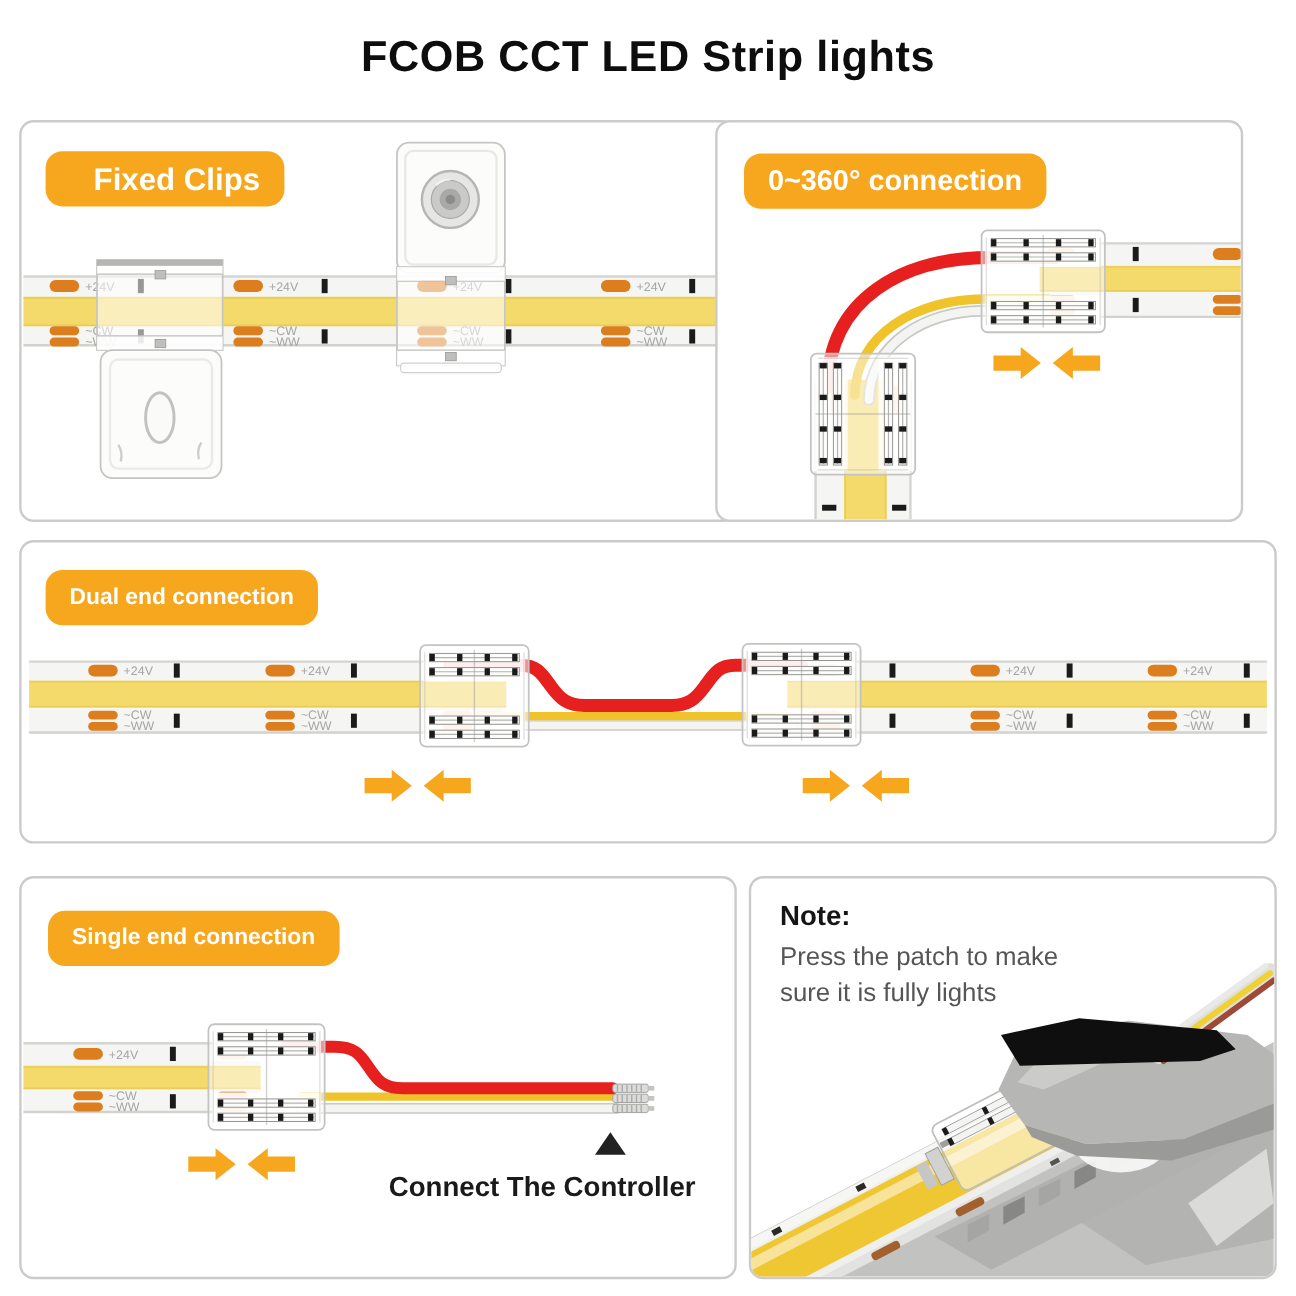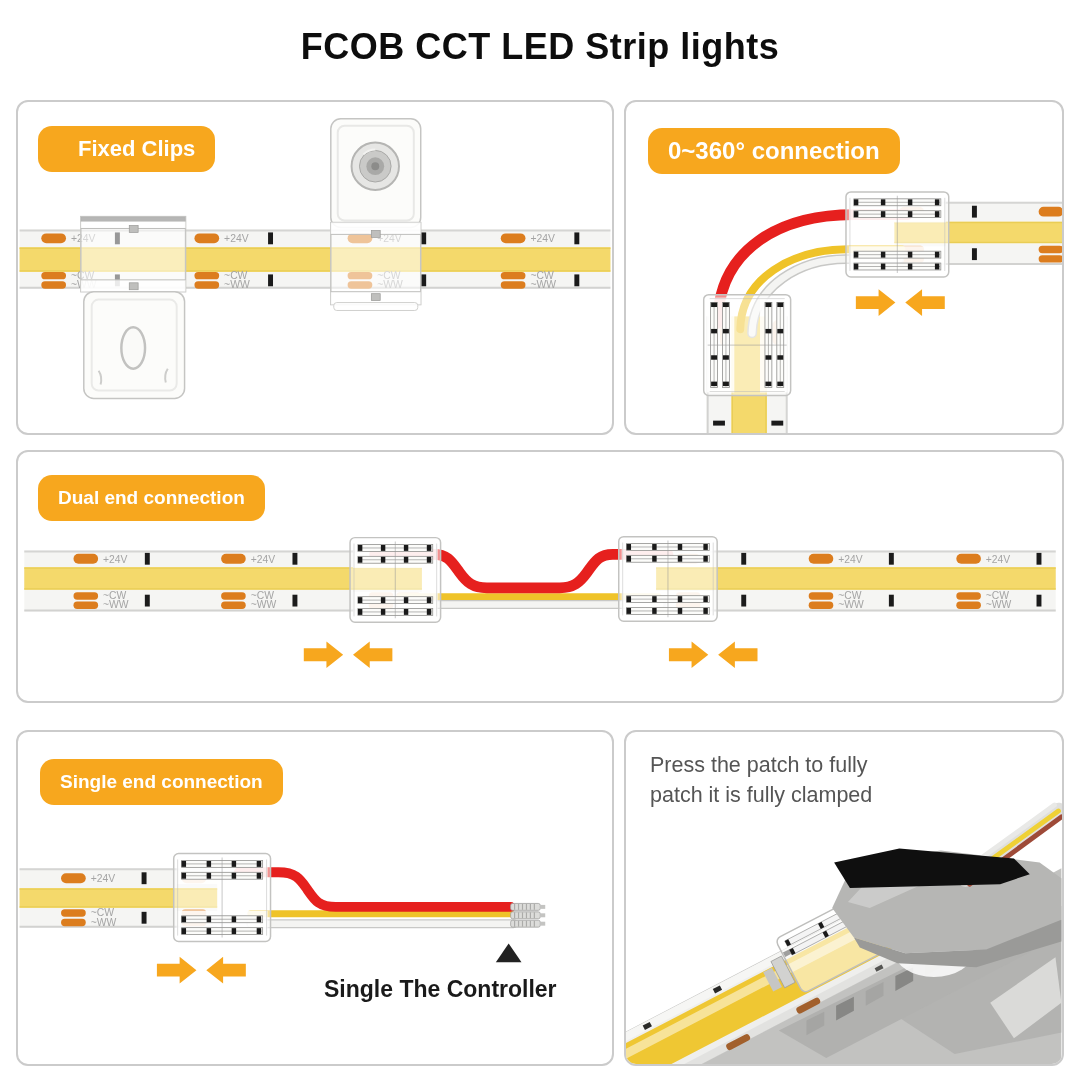--- a/index.html
+++ b/index.html
@@ -3,30 +3,30 @@
 <meta charset="utf-8">
 <style>
   html,body{margin:0;padding:0;background:#fff;}
   .page{position:relative;width:1080px;height:1080px;background:#fff;overflow:hidden;
         font-family:"Liberation Sans",sans-serif;}
   .title{position:absolute;top:26px;left:0;width:100%;text-align:center;
          font-size:36px;font-weight:bold;color:#0d0d0d;letter-spacing:.5px;}
   .panel{position:absolute;border:2px solid #cbcbcb;border-radius:12px;background:#fff;
          overflow:hidden;box-sizing:border-box;}
   #panel-fixed {left:16px;top:100px;width:598px;height:335px;}
-  #panel-rot   {left:624px;top:100px;width:440px;height:335px;padding-left:18px;}
+  #panel-rot   {left:596px;top:100px;width:440px;height:335px;padding-left:18px;}
   #panel-dual  {left:16px;top:450px;width:1048px;height:253px;}
   #panel-single{left:16px;top:730px;width:598px;height:336px;}
   #panel-note  {left:624px;top:730px;width:440px;height:336px;}
   svg.layer{position:absolute;left:0;top:0;width:100%;height:100%;}
   svg text{font-family:"Liberation Sans",sans-serif;}
   .badge{position:absolute;z-index:5;background:#F7A71E;color:#fff;font-weight:bold;
          border-radius:14px;height:46px;line-height:46px;padding:0 20px;font-size:19px;
          white-space:nowrap;}
-  .b-fixed {left:20px;top:24px;font-size:22px;padding-left:40px;}
+  .b-fixed {left:20px;top:24px;font-size:26px;padding-left:40px;}
   .b-rot   {left:22px;top:26px;font-size:24px;}
   .b-dual  {left:20px;top:23px;}
   .b-single{left:22px;top:27px;}
   .note-block{position:absolute;left:24px;top:18px;z-index:5;}
   .note-heading{font-size:23px;font-weight:bold;color:#151515;margin-bottom:5px;}
   .note-line{font-size:21.5px;color:#555;line-height:30px;}
   .controller-label{position:absolute;left:306px;top:244px;z-index:5;
                     font-size:23px;font-weight:bold;color:#1a1a1a;white-space:nowrap;}
 </style>
 </head>
@@ -444,21 +444,21 @@
           <line x1="176" y1="859" x2="176" y2="936" stroke="rgba(185,185,185,0.5)" stroke-width="1"></line>
           <line x1="266" y1="859" x2="266" y2="936" stroke="rgba(185,185,185,0.5)" stroke-width="1"></line>
         </g>
         <g>
           <polygon points="155,964.5 178,964.5 178,957.5 195,971 178,984.5 178,977.5 155,977.5" fill="#F7A71E"></polygon>
           <polygon points="245,964.5 222,964.5 222,957.5 205,971 222,984.5 222,977.5 245,977.5" fill="#F7A71E"></polygon>
         </g>
         <polygon points="498,963 524,963 511,944" fill="#222"></polygon>
       </svg>
     <div class="badge b-single">Single end connection</div>
-    <div class="controller-label">Single The Controller</div>
+    <div class="controller-label">Connect The Controller</div>
   </div>
 
   <div class="panel" id="panel-note">
     <svg class="layer" id="svg-note" viewBox="624 730 440 336">
         <g>
           <polygon points="690,1066 1064,868 1064,1066" fill="#C2C2C0"></polygon>
           <polygon points="880,1006 1064,906 1064,1034 956,1056" fill="#A9A9A7" opacity="0.6"></polygon>
           <polygon points="992,1004 1058,958 1064,1004 1016,1040" fill="#DADAD8"></polygon>
           <polygon points="778,1032 992,926 1034,952 826,1060" fill="#B1B1AF"></polygon>
           <polygon points="806,1022 824,1013 824,1027 806,1037" fill="#A5A5A3"></polygon>
@@ -500,17 +500,18 @@
           <polygon points="854,938 906,954 988,950 1064,920 1064,942 978,968 898,964 860,948" fill="#9A9A98"></polygon>
           <polygon points="848,902 876,872 996,856 928,882 870,908" fill="#D7D7D5" opacity="0.65"></polygon>
           <path d="M967,878 L1061,810" fill="none" stroke="#DFDFDD" stroke-width="17" stroke-linecap="round" stroke-linejoin="round"></path>
           <path d="M963,872 L1057,804" fill="none" stroke="#E9E9E7" stroke-width="5" stroke-linecap="round" stroke-linejoin="round"></path>
           <path d="M967,878 L1061,810" fill="none" stroke="#EFD135" stroke-width="5" stroke-linecap="round" stroke-linejoin="round"></path>
           <path d="M971,884 L1064,816" fill="none" stroke="#9E4A38" stroke-width="5" stroke-linecap="round" stroke-linejoin="round"></path>
           <polygon points="834,862 900,848 1016,858 1032,874 1002,884 850,888" fill="#0F0F0F"></polygon>
         </g>
       </svg>
     <div class="note-block">
-      <div class="note-line">Press the patch to fully</div>
-      <div class="note-line">patch it is fully clamped</div>
+      <div class="note-heading">Note:</div>
+      <div class="note-line">Press the patch to make</div>
+      <div class="note-line">sure it is fully lights</div>
     </div>
   </div>
 </div>
 
 </body></html>

